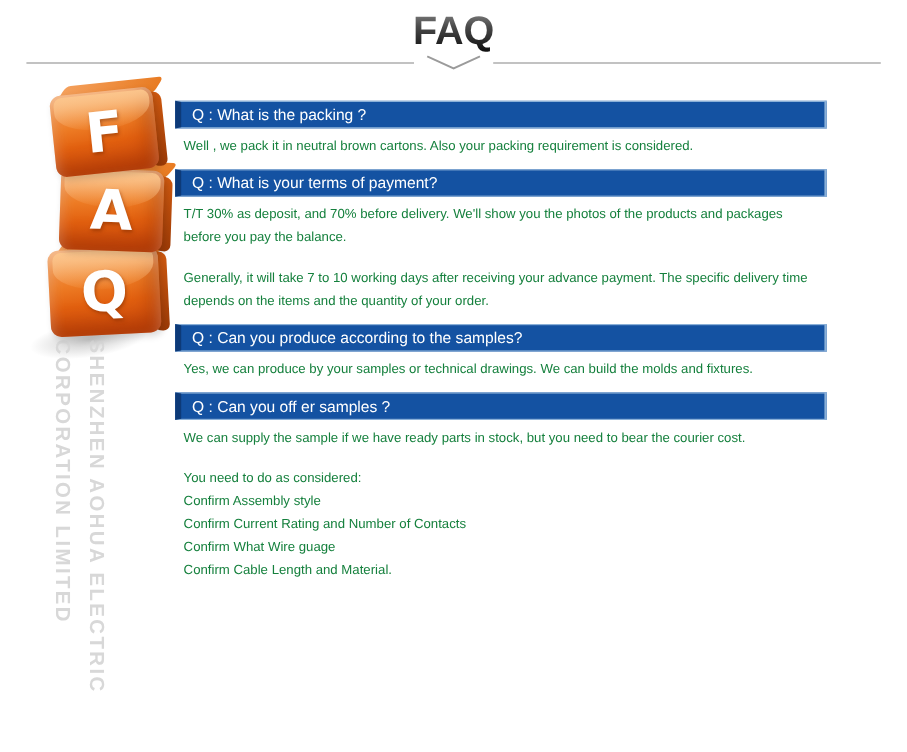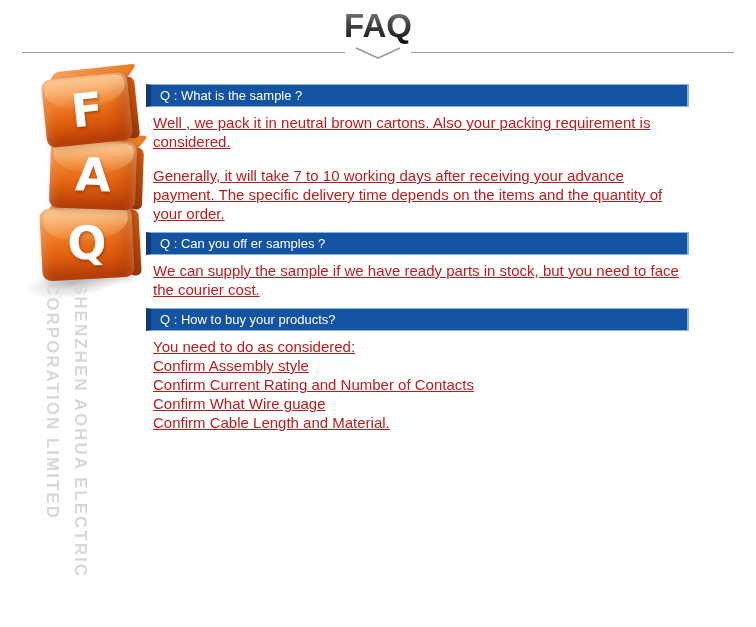--- a/index.html
+++ b/index.html
@@ -92,21 +92,21 @@
     height: 23px; line-height: 21px;
     background: var(--bar-blue, #1452a2);
     border-left: 5px solid var(--bar-edge, #0d3a78);
     border-right: 2px solid var(--bar-light, #8ab0d8);
     border-top: 1px solid var(--bar-light, #8ab0d8);
     border-bottom: 1px solid var(--bar-light, #8ab0d8);
     padding-left: 9px;
     color: #ffffff; font-size: 13px;
     white-space: nowrap; overflow: hidden;
   }
-  .answer { padding: 6px 4px 9px 7px; color: #b91c1c; font-size: 15px; line-height: 19px; text-decoration: underline; }
+  .answer { padding: 6px 4px 9px 7px; color: #15803d; font-size: 11px; line-height: 19px; }
   .ans-line { min-height: 19px; }
 </style>
 </head>
 <body>
 
 <div class="page">
 
   <div class="header">
     <div class="page-title">FAQ</div>
     <div class="divider-row">
@@ -142,51 +142,64 @@
   </div>
 
   <div class="company" id="company">
       <div class="company-line">SHENZHEN AOHUA ELECTRIC</div>
       <div class="company-line">CORPORATION LIMITED</div>
     </div>
 
   <main class="qa-list" id="qa-list">
     <section class="qa">
       <div class="q-bar">
-        <span class="q-text">Q : What is the sample ?</span>
+        <span class="q-text">Q : What is the packing ?</span>
       </div>
       <div class="answer">
           <div class="ans-line">Well , we pack it in neutral brown cartons. Also your packing requirement is considered.</div>
         </div>
     </section>
 
+    <section class="qa">
+      <div class="q-bar">
+        <span class="q-text">Q : What is your terms of payment?</span>
+      </div>
+      <div class="answer">
+          <div class="ans-line">T/T 30% as deposit, and 70% before delivery. We'll show you the photos of the products and packages before you pay the balance.</div>
+        </div>
+    </section>
 
     <section class="qa">
       <div class="answer">
           <div class="ans-line">Generally, it will take 7 to 10 working days after receiving your advance payment. The specific delivery time depends on the items and the quantity of your order.</div>
         </div>
     </section>
 
+    <section class="qa">
+      <div class="q-bar">
+        <span class="q-text">Q : Can you produce according to the samples?</span>
+      </div>
+      <div class="answer">
+          <div class="ans-line">Yes, we can produce by your samples or technical drawings. We can build the molds and fixtures.</div>
+        </div>
+    </section>
 
     <section class="qa">
       <div class="q-bar">
         <span class="q-text">Q : Can you off er samples ?</span>
       </div>
       <div class="answer">
-          <div class="ans-line">We can supply the sample if we have ready parts in stock, but you need to face the courier cost.</div>
-        </div>
-    </section>
-
-    <section class="qa">
-    </section>
-
-    <section class="qa">
-      <div class="q-bar">
-        <span class="q-text">Q : How to buy your products?</span>
-      </div>
+          <div class="ans-line">We can supply the sample if we have ready parts in stock, but you need to bear the courier cost.</div>
+        </div>
+    </section>
+
+    <section class="qa">
+    </section>
+
+    <section class="qa">
       <div class="answer">
           <div class="ans-line">You need to do as considered:</div>
           <div class="ans-line">Confirm Assembly style</div>
           <div class="ans-line">Confirm Current Rating and Number of Contacts</div>
           <div class="ans-line">Confirm What Wire guage</div>
           <div class="ans-line">Confirm Cable Length and Material.</div>
         </div>
     </section>
   </main>
 

